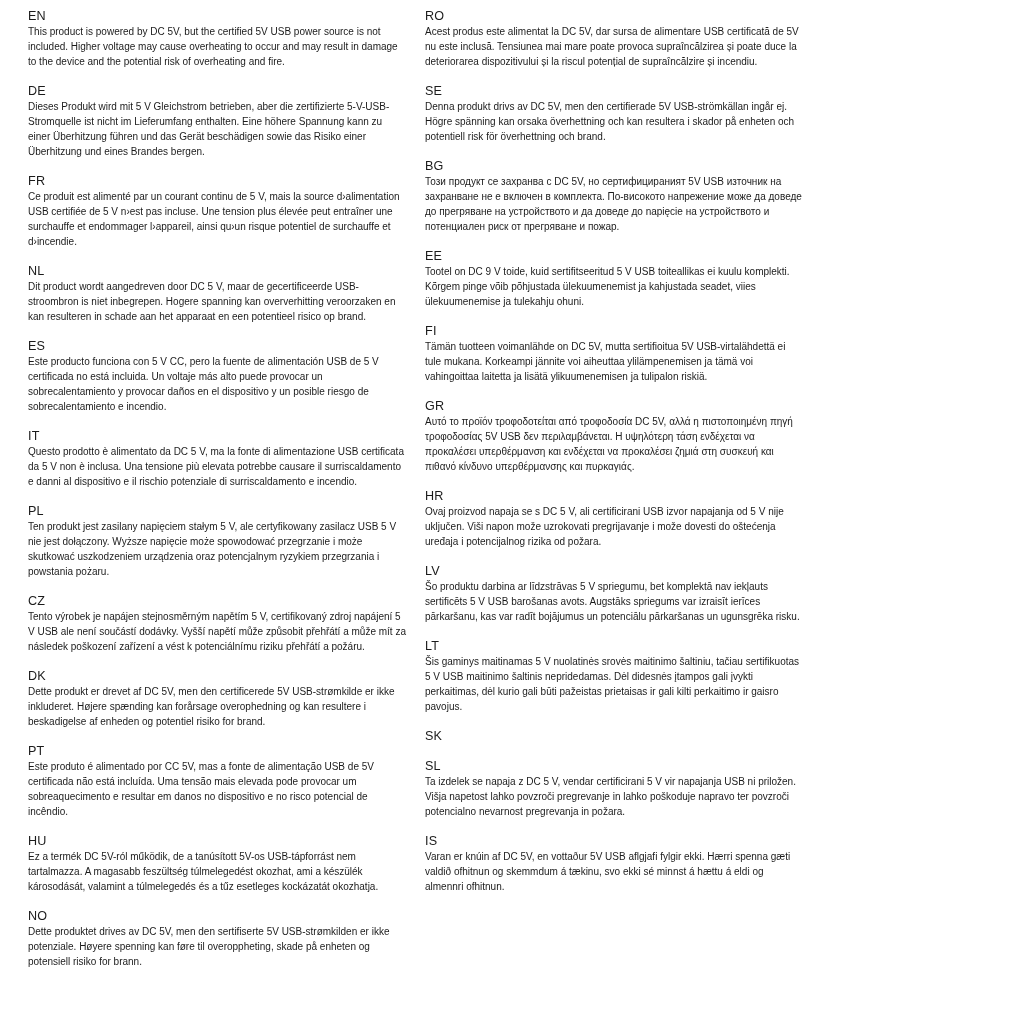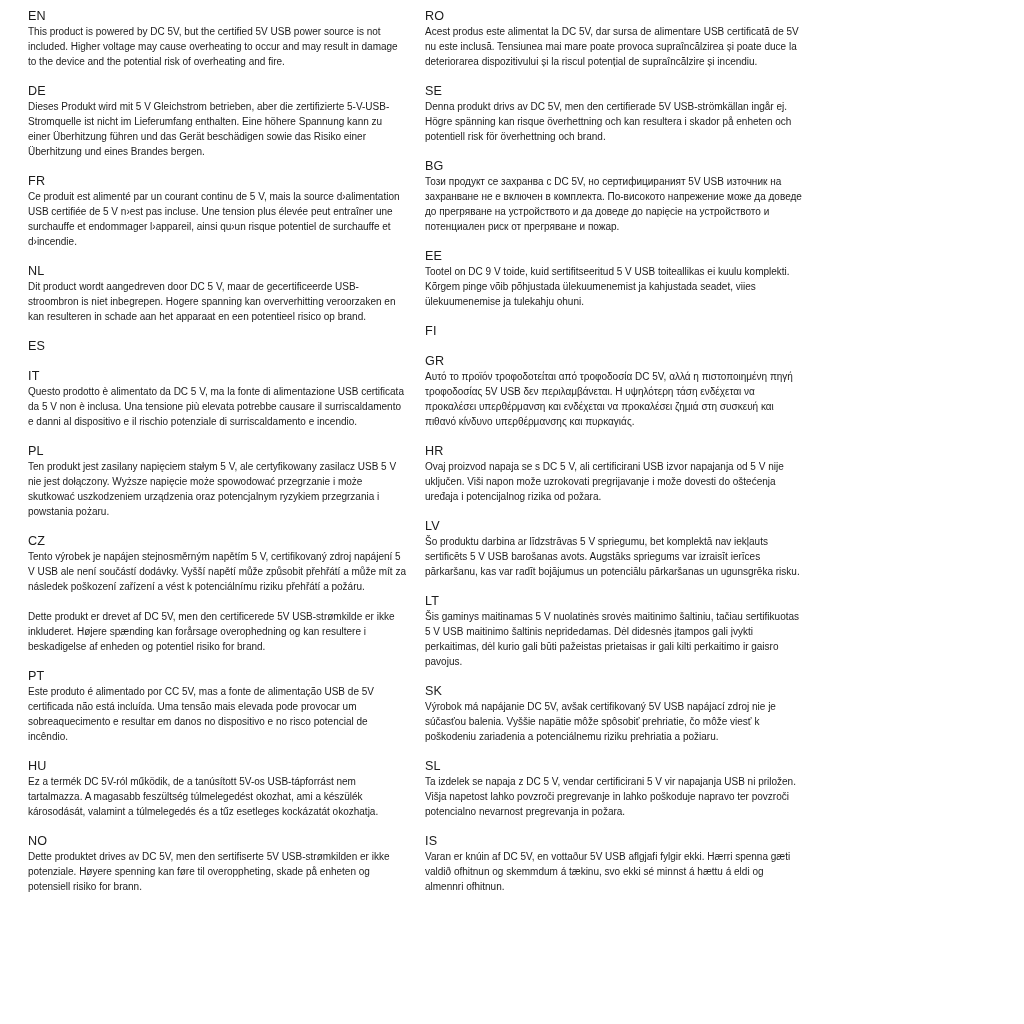--- a/index.html
+++ b/index.html
@@ -56,34 +56,36 @@
     <section class="block">
       <h2 class="lang">FR</h2>
       <p class="text">Ce produit est alimenté par un courant continu de 5 V, mais la source d›alimentation USB certifiée de 5 V n›est pas incluse. Une tension plus élevée peut entraîner une surchauffe et endommager l›appareil, ainsi qu›un risque potentiel de surchauffe et d›incendie.</p>
     </section>
     <section class="block">
       <h2 class="lang">NL</h2>
       <p class="text">Dit product wordt aangedreven door DC 5 V, maar de gecertificeerde USB-stroombron is niet inbegrepen. Hogere spanning kan oververhitting veroorzaken en kan resulteren in schade aan het apparaat en een potentieel risico op brand.</p>
     </section>
     <section class="block">
       <h2 class="lang">ES</h2>
+      <p class="text">Este producto funciona con 5 V CC, pero la fuente de alimentación USB de 5 V certificada no está incluida. Un voltaje más alto puede provocar un sobrecalentamiento y provocar daños en el dispositivo y un posible riesgo de sobrecalentamiento e incendio.</p>
     </section>
     <section class="block">
       <h2 class="lang">IT</h2>
       <p class="text">Questo prodotto è alimentato da DC 5 V, ma la fonte di alimentazione USB certificata da 5 V non è inclusa. Una tensione più elevata potrebbe causare il surriscaldamento e danni al dispositivo e il rischio potenziale di surriscaldamento e incendio.</p>
     </section>
     <section class="block">
       <h2 class="lang">PL</h2>
       <p class="text">Ten produkt jest zasilany napięciem stałym 5 V, ale certyfikowany zasilacz USB 5 V nie jest dołączony. Wyższe napięcie może spowodować przegrzanie i może skutkować uszkodzeniem urządzenia oraz potencjalnym ryzykiem przegrzania i powstania pożaru.</p>
     </section>
     <section class="block">
       <h2 class="lang">CZ</h2>
       <p class="text">Tento výrobek je napájen stejnosměrným napětím 5 V, certifikovaný zdroj napájení 5 V USB ale není součástí dodávky. Vyšší napětí může způsobit přehřátí a může mít za následek poškození zařízení a vést k potenciálnímu riziku přehřátí a požáru.</p>
     </section>
     <section class="block">
+      <h2 class="lang">DK</h2>
       <p class="text">Dette produkt er drevet af DC 5V, men den certificerede 5V USB-strømkilde er ikke inkluderet. Højere spænding kan forårsage overophedning og kan resultere i beskadigelse af enheden og potentiel risiko for brand.</p>
     </section>
     <section class="block">
       <h2 class="lang">PT</h2>
       <p class="text">Este produto é alimentado por CC 5V, mas a fonte de alimentação USB de 5V certificada não está incluída. Uma tensão mais elevada pode provocar um sobreaquecimento e resultar em danos no dispositivo e no risco potencial de incêndio.</p>
     </section>
     <section class="block">
       <h2 class="lang">HU</h2>
       <p class="text">Ez a termék DC 5V-ról működik, de a tanúsított 5V-os USB-tápforrást nem tartalmazza. A magasabb feszültség túlmelegedést okozhat, ami a készülék károsodását, valamint a túlmelegedés és a tűz esetleges kockázatát okozhatja.</p>
     </section>
@@ -93,52 +95,52 @@
     </section>
   </div>
 
   <div class="col">
     <section class="block">
       <h2 class="lang">RO</h2>
       <p class="text">Acest produs este alimentat la DC 5V, dar sursa de alimentare USB certificată de 5V nu este inclusă. Tensiunea mai mare poate provoca supraîncălzirea și poate duce la deteriorarea dispozitivului și la riscul potențial de supraîncălzire și incendiu.</p>
     </section>
     <section class="block">
       <h2 class="lang">SE</h2>
-      <p class="text">Denna produkt drivs av DC 5V, men den certifierade 5V USB-strömkällan ingår ej. Högre spänning kan risque överhettning och kan resultera i skador på enheten och potentiell risk för överhettning och brand.</p>
+      <p class="text">Denna produkt drivs av DC 5V, men den certifierade 5V USB-strömkällan ingår ej. Högre spänning kan orsaka överhettning och kan resultera i skador på enheten och potentiell risk för överhettning och brand.</p>
     </section>
     <section class="block">
       <h2 class="lang">BG</h2>
       <p class="text">Този продукт се захранва с DC 5V, но сертифицираният 5V USB източник на захранване не е включен в комплекта. По-високото напрежение може да доведе до прегряване на устройството и да доведе до napięcie на устройството и потенциален риск от прегряване и пожар.</p>
     </section>
     <section class="block">
       <h2 class="lang">EE</h2>
       <p class="text">Tootel on DC 9 V toide, kuid sertifitseeritud 5 V USB toiteallikas ei kuulu komplekti. Kõrgem pinge võib põhjustada ülekuumenemist ja kahjustada seadet, viies ülekuumenemise ja tulekahju ohuni.</p>
     </section>
     <section class="block">
       <h2 class="lang">FI</h2>
+      <p class="text">Tämän tuotteen voimanlähde on DC 5V, mutta sertifioitua 5V USB-virtalähdettä ei tule mukana. Korkeampi jännite voi aiheuttaa ylilämpenemisen ja tämä voi vahingoittaa laitetta ja lisätä ylikuumenemisen ja tulipalon riskiä.</p>
     </section>
     <section class="block">
       <h2 class="lang">GR</h2>
       <p class="text">Αυτό το προϊόν τροφοδοτείται από τροφοδοσία DC 5V, αλλά η πιστοποιημένη πηγή τροφοδοσίας 5V USB δεν περιλαμβάνεται. Η υψηλότερη τάση ενδέχεται να προκαλέσει υπερθέρμανση και ενδέχεται να προκαλέσει ζημιά στη συσκευή και πιθανό κίνδυνο υπερθέρμανσης και πυρκαγιάς.</p>
     </section>
     <section class="block">
       <h2 class="lang">HR</h2>
       <p class="text">Ovaj proizvod napaja se s DC 5 V, ali certificirani USB izvor napajanja od 5 V nije uključen. Viši napon može uzrokovati pregrijavanje i može dovesti do oštećenja uređaja i potencijalnog rizika od požara.</p>
     </section>
     <section class="block">
       <h2 class="lang">LV</h2>
       <p class="text">Šo produktu darbina ar līdzstrāvas 5 V spriegumu, bet komplektā nav iekļauts sertificēts 5 V USB barošanas avots. Augstāks spriegums var izraisīt ierīces pārkaršanu, kas var radīt bojājumus un potenciālu pārkaršanas un ugunsgrēka risku.</p>
     </section>
     <section class="block">
       <h2 class="lang">LT</h2>
       <p class="text">Šis gaminys maitinamas 5 V nuolatinės srovės maitinimo šaltiniu, tačiau sertifikuotas 5 V USB maitinimo šaltinis nepridedamas. Dėl didesnės įtampos gali įvykti perkaitimas, dėl kurio gali būti pažeistas prietaisas ir gali kilti perkaitimo ir gaisro pavojus.</p>
     </section>
     <section class="block">
       <h2 class="lang">SK</h2>
-      <p class="text">Výrobok má napájanie DC 5V, avšak certifikovaný 5V USB napájací zdroj nie je súčasťou balenia. Vyššie napätie môže spôsobiť prehriatie, čo môže viesť k poškodeniu zariadenia a potenciálnemu riziku prehriatia a požiaru.</p>
     </section>
     <section class="block">
       <h2 class="lang">SL</h2>
       <p class="text">Ta izdelek se napaja z DC 5 V, vendar certificirani 5 V vir napajanja USB ni priložen. Višja napetost lahko povzroči pregrevanje in lahko poškoduje napravo ter povzroči potencialno nevarnost pregrevanja in požara.</p>
     </section>
     <section class="block">
       <h2 class="lang">IS</h2>
       <p class="text">Varan er knúin af DC 5V, en vottaður 5V USB aflgjafi fylgir ekki. Hærri spenna gæti valdið ofhitnun og skemmdum á tækinu, svo ekki sé minnst á hættu á eldi og almennri ofhitnun.</p>
     </section>
   </div>

